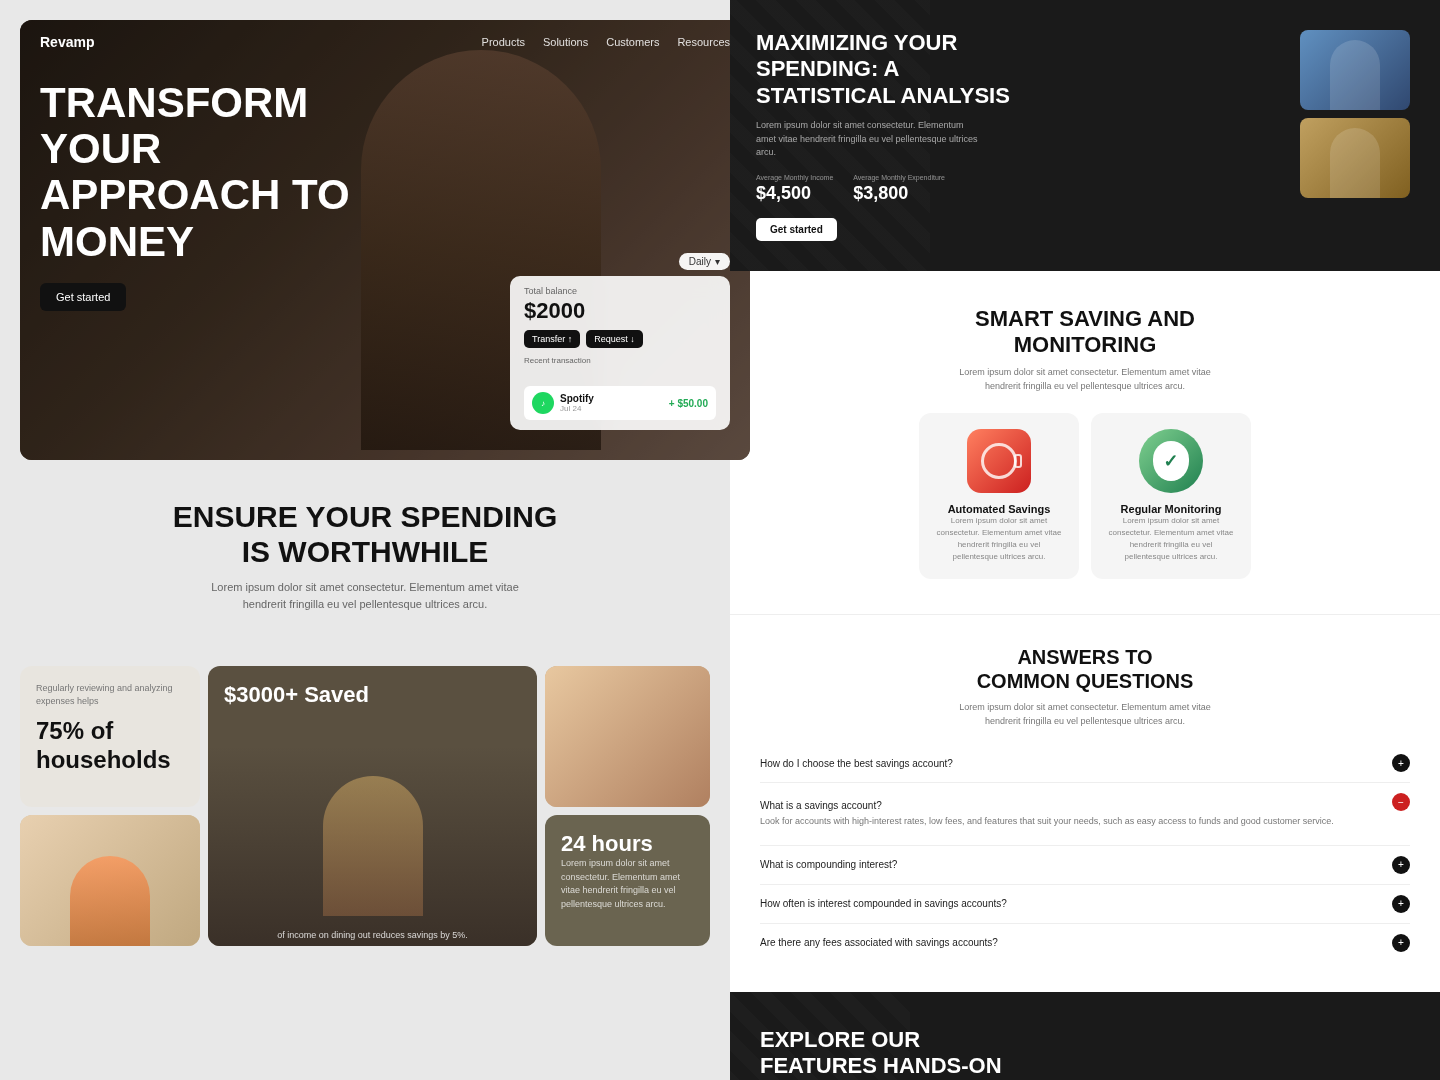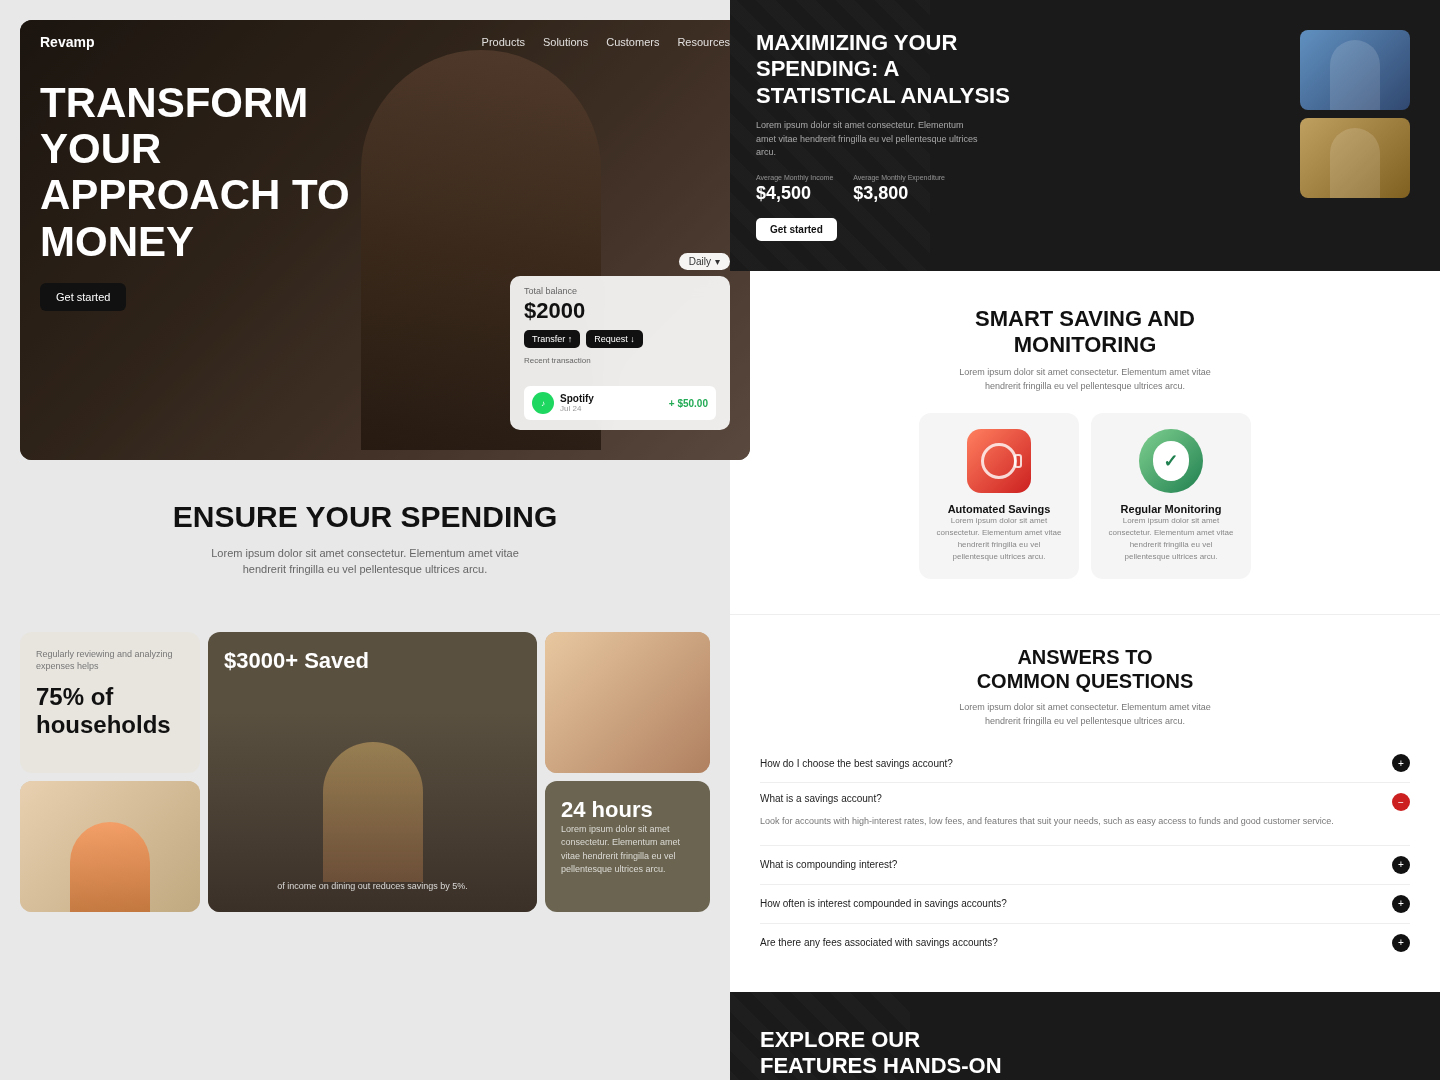--- a/index.html
+++ b/index.html
@@ -264,21 +264,21 @@
       left: 50%;
       transform: translateX(-50%);
       width: 100px;
       height: 140px;
       background: linear-gradient(180deg, #c4a060 0%, #8a6040 100%);
       border-radius: 50px 50px 0 0;
       opacity: 0.6;
     }
     .card-savings-income {
       position: absolute;
-      bottom: 19px;
+      bottom: 4px;
       left: 0;
       right: 0;
       text-align: center;
     }
     .card-savings-income-text {
       font-size: 9px;
       color: rgba(255,255,255,0.8);
       line-height: 1.4;
     }
     .card-photo-1 {
@@ -702,20 +702,21 @@
           </div>
           <div class="tx-amount">+ $50.00</div>
         </div>
       </div>
     </div>
   </div>
 
   <div class="spending-section">
     <h2 class="spending-title">
       <span>ENSURE YOUR SPENDING</span><br>
+      <span>IS WORTHWHILE</span>
     </h2>
     <p class="spending-desc">Lorem ipsum dolor sit amet consectetur. Elementum amet vitae hendrerit fringilla eu vel pellentesque ultrices arcu.</p>
   </div>
 
   <div class="cards-grid">
 
     <div class="card card-stat">
       <p class="card-stat-small">Regularly reviewing and analyzing expenses helps</p>
       <p class="card-stat-number">75% of households</p>
     </div>
@@ -815,21 +816,21 @@
       <span>COMMON QUESTIONS</span>
     </h2>
     <p class="faq-desc">Lorem ipsum dolor sit amet consectetur. Elementum amet vitae hendrerit fringilla eu vel pellentesque ultrices arcu.</p>
 
     <div class="faq-item">
       <span class="faq-question">How do I choose the best savings account?</span>
       <div class="faq-toggle">+</div>
     </div>
 
     <div class="faq-item" style="flex-direction:column;align-items:flex-start;">
-      <div style="display:flex;width:100%;justify-content:space-between;align-items:flex-start;">
+      <div style="display:flex;width:100%;justify-content:space-between;align-items:flex-end;">
         <span class="faq-question">What is a savings account?</span>
         <div class="faq-toggle" style="background:#cc2020;">−</div>
       </div>
       <p class="faq-answer">Look for accounts with high-interest rates, low fees, and features that suit your needs, such as easy access to funds and good customer service.</p>
     </div>
 
     <div class="faq-item">
       <span class="faq-question">What is compounding interest?</span>
       <div class="faq-toggle">+</div>
     </div>

